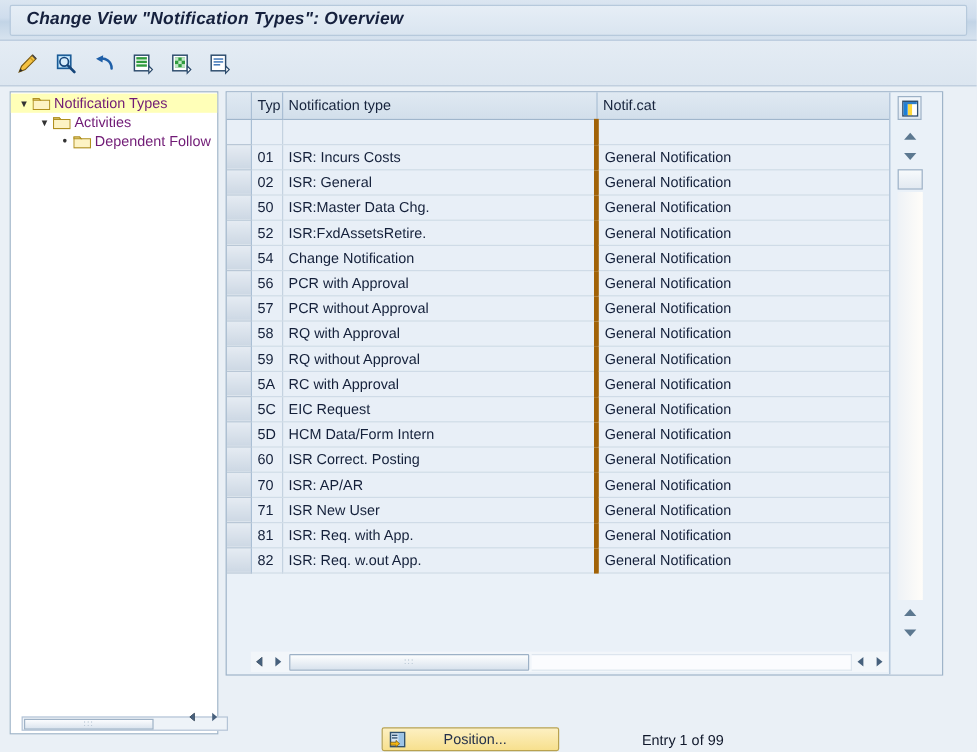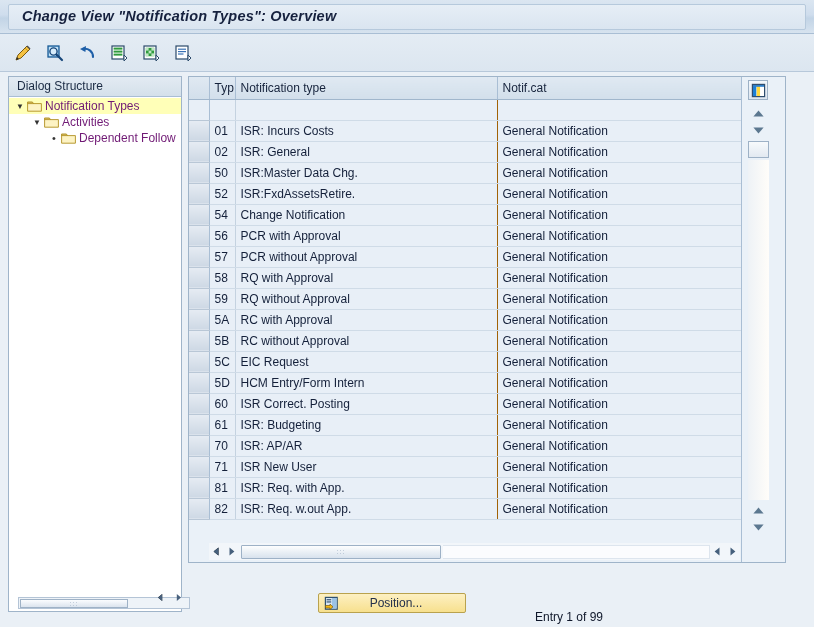--- a/index.html
+++ b/index.html
@@ -98,21 +98,21 @@
     height: 21px; font-size: 12px; color: #14203a; padding: 0 0 0 5px;
     border-bottom: 1px solid #cfdbe7; white-space: nowrap; overflow: hidden;
     background: #e8eff7;
   }
   table.tbl td.selcell {
     width: 20px; padding: 0;
     background: linear-gradient(to bottom,#e6ecf3,#cdd8e4);
     border-right: 1px solid #a9bed4; border-bottom: 1px solid #b9c7d6; cursor: pointer;
   }
   table.tbl td.typcell { border-right: 1px solid #c4d2e0; }
-  table.tbl td.ntypecell { border-right: 1px solid #a16207; }
+  table.tbl td.ntypecell { border-right: 4px solid #a16207; }
   table.tbl tr.emptyrow td { background: #e8eff7; }
 
   
   .g-hscroll {
     position: absolute; left: 20px; bottom: 2px; width: 531px; height: 17px;
     background: #f2f6fa; display: flex; align-items: center;
   }
   .arrowbtn {
     width: 15px; height: 15px; display: flex; align-items: center; justify-content: center;
     background: transparent; cursor: pointer; flex: 0 0 15px;
@@ -149,21 +149,21 @@
   }
   .vtrack {
     position: absolute; left: 0; top: 55px; width: 21px; bottom: 36px;
     background: linear-gradient(to right,#eef2f6,#fffdf9);
   }
   .vbot { position: absolute; left: 0; bottom: 0; width: 21px; }
 
   
   .footer { position: absolute; left: 0; bottom: 0; width: 814px; height: 42px; }
   .posbtn {
-    position: absolute; left: 318px; top: 593px; width: 148px; height: 20px;
+    position: absolute; left: 318px; top: 606px; width: 148px; height: 20px;
     background: linear-gradient(to bottom,#fdf0c2,#f7e08e);
     border: 1px solid #b9a24e; border-radius: 2px;
     display: flex; align-items: center; cursor: pointer;
   }
   .posbtn .picon { width: 20px; display: flex; justify-content: center; margin-left: 2px; }
   .posbtn .plabel { flex: 1; text-align: center; font-size: 12px; color: #24304a; padding-right: 14px; }
   .entrytxt { position: absolute; left: 535px; top: 610px; font-size: 12px; color: #0f172a; white-space: nowrap; }
 </style>
 </head>
 <body>
@@ -234,21 +234,20 @@
           <rect x="5" y="10.4" width="5.5" height="1.2" fill="#3a72b5"></rect>
           <path d="M15 12 L18 15 L15 18 Z" fill="#ffffff" stroke="#2b4a6b" stroke-width="1"></path>
         </svg>
       </div>
 
     </div>
     <div class="watermark">© www.tutorialkart.com</div>
   </div>
 
   <div class="sidebar">
-    <div class="sb-header">Dialog Structure</div>
     <div class="tree" id="tree-root">
         <div class="tnode sel" style="padding-left: 4px;">
           <span class="tw">▼</span>
           <span class="folder">
             <svg width="15" height="12" viewBox="0 0 15 12">
               <path d="M0.6 2.2 L5.4 2.2 L6.6 3.6 L14.4 3.6 L14.4 11.2 L0.6 11.2 Z" fill="#fdf3c4" stroke="#b09020" stroke-width="0.9"></path>
               <path d="M0.6 2.2 L5.4 2.2 L6.6 3.6 L0.6 3.6 Z" fill="#f0dc90" stroke="#b09020" stroke-width="0.9"></path>
             </svg>
           </span>
           <span class="tlabel">Notification Types</span>
@@ -369,46 +368,34 @@
               <td>General Notification</td>
             </tr>
             <tr>
               <td class="selcell"></td>
               <td class="typcell">5A</td>
               <td class="ntypecell">RC with Approval</td>
               <td>General Notification</td>
             </tr>
             <tr>
               <td class="selcell"></td>
-              <td class="typcell">5B</td>
-              <td class="ntypecell">RC without Approval</td>
-              <td>General Notification</td>
-            </tr>
-            <tr>
-              <td class="selcell"></td>
               <td class="typcell">5C</td>
               <td class="ntypecell">EIC Request</td>
               <td>General Notification</td>
             </tr>
             <tr>
               <td class="selcell"></td>
               <td class="typcell">5D</td>
-              <td class="ntypecell">HCM Entry/Form Intern</td>
+              <td class="ntypecell">HCM Data/Form Intern</td>
               <td>General Notification</td>
             </tr>
             <tr>
               <td class="selcell"></td>
               <td class="typcell">60</td>
               <td class="ntypecell">ISR Correct. Posting</td>
-              <td>General Notification</td>
-            </tr>
-            <tr>
-              <td class="selcell"></td>
-              <td class="typcell">61</td>
-              <td class="ntypecell">ISR: Budgeting</td>
               <td>General Notification</td>
             </tr>
             <tr>
               <td class="selcell"></td>
               <td class="typcell">70</td>
               <td class="ntypecell">ISR: AP/AR</td>
               <td>General Notification</td>
             </tr>
             <tr>
               <td class="selcell"></td>

